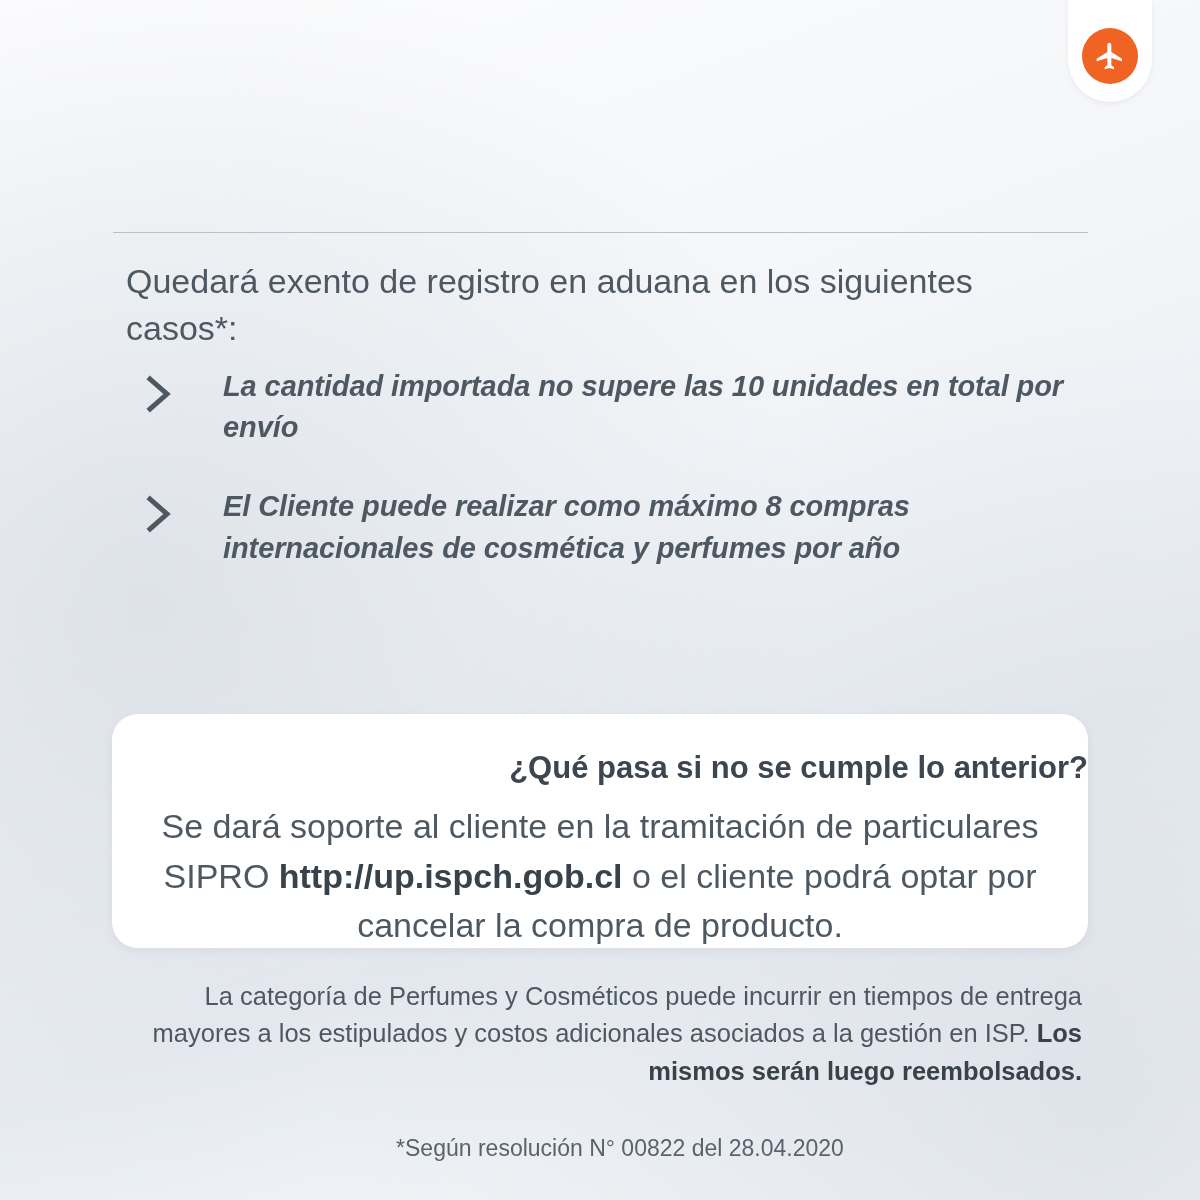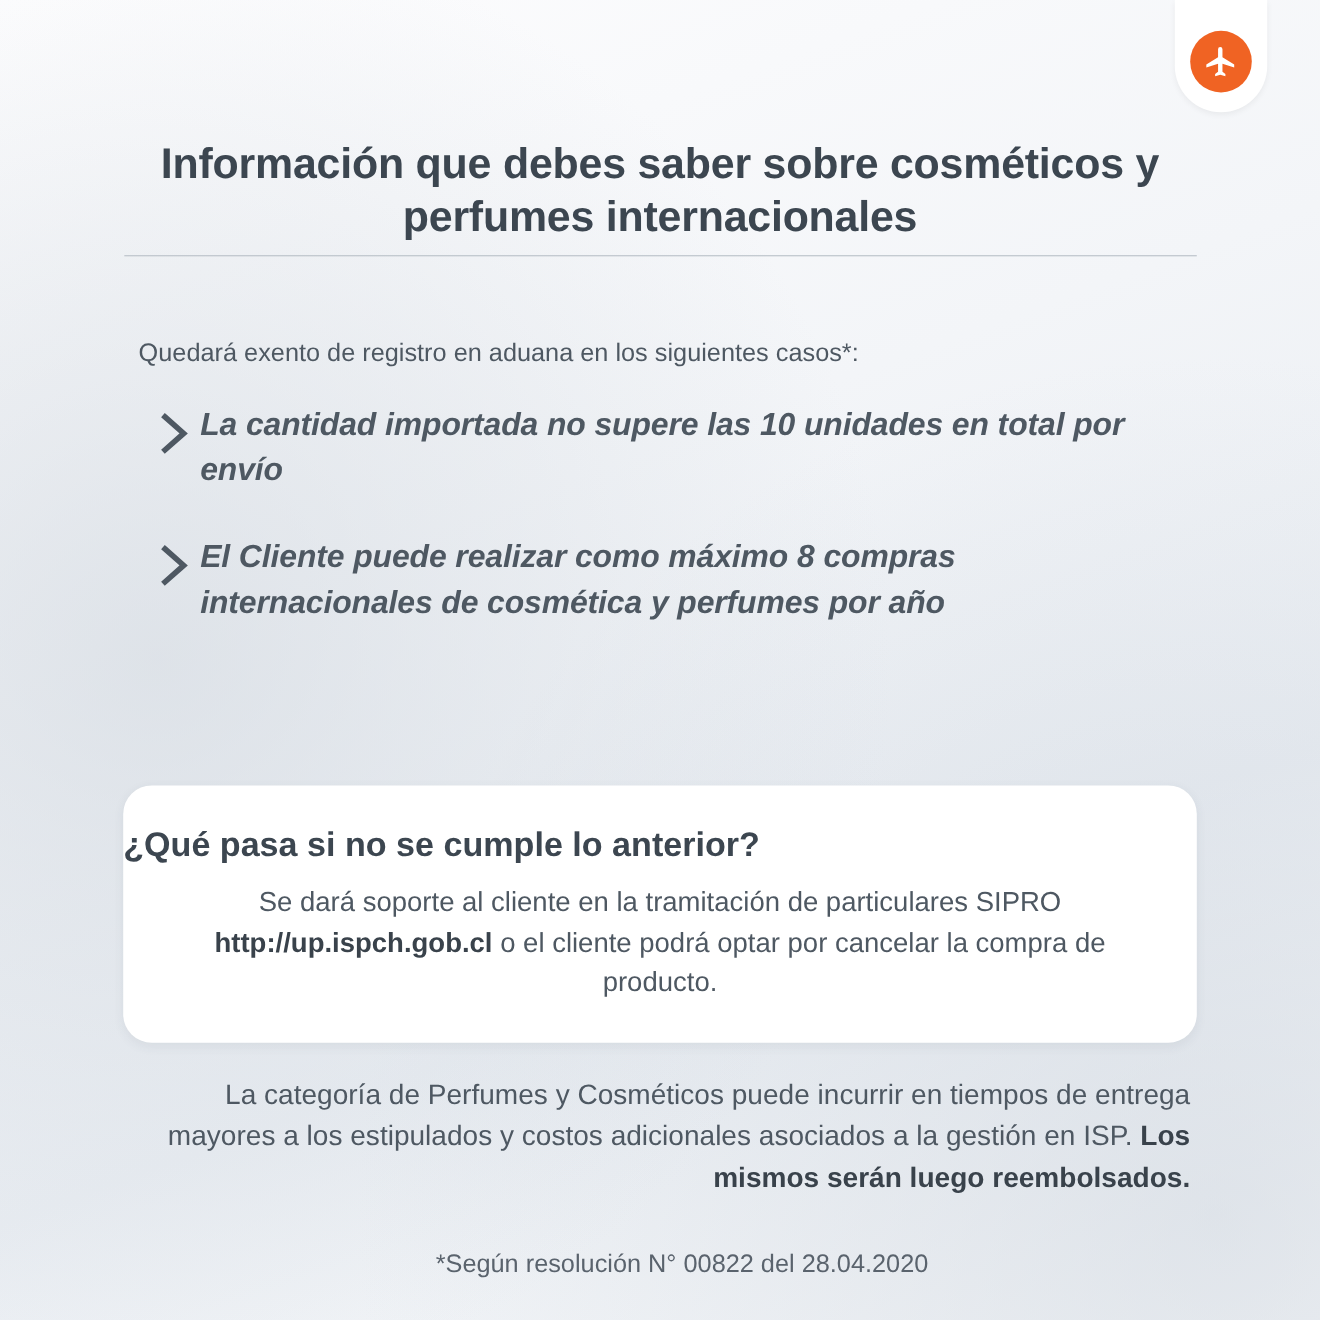--- a/index.html
+++ b/index.html
@@ -70,38 +70,38 @@
     height: 1px;
     background: #b9c0c8;
   }
 
   
   .intro {
     position: absolute;
     top: 258px;
     left: 126px;
     width: 930px;
-    font-size: 23px;
+    font-size: 34px;
     line-height: 1.38;
     color: #4e5862;
     font-weight: 400;
-    margin-top: 47px;
   }
 
   
   .bullets {
     position: absolute;
     top: 366px;
     left: 136px;
     width: 950px;
   }
   .bullet {
     display: flex;
     align-items: flex-start;
     margin-bottom: 38px;
+    gap: 41px;
   }
   .chev {
     flex: 0 0 46px;
     width: 46px;
     height: 46px;
     margin-top: 5px;
     position: relative;
   }
   .chev svg { display: block; }
   .bullet-text {
@@ -122,32 +122,32 @@
     height: 234px;
     background: #ffffff;
     border-radius: 26px;
     box-shadow: 0 3px 10px rgba(60,70,80,0.07);
   }
   .card-title {
     position: absolute;
     top: 36px;
     left: 0;
     width: 100%;
-    text-align: left;
+    text-align: right;
     font-size: 31px;
     font-weight: bold;
     color: #3c4650;
   }
   .card-body {
     position: absolute;
     top: 88px;
     left: 48px;
     width: 880px;
     text-align: center;
-    font-size: 25px;
+    font-size: 34px;
     line-height: 1.46;
     color: #4e5862;
   }
   .card-body b { font-weight: bold; color: #39424b; }
 
   
   .note {
     position: absolute;
     top: 978px;
     left: 118px;
@@ -176,21 +176,20 @@
 <div class="page">
 
   <div class="badge-holder">
     <div class="badge-circle">
       <svg width="32" height="32" viewBox="0 0 24 24" aria-hidden="true">
         <path fill="#ffffff" d="M21 16v-2l-8-5V3.5A1.5 1.5 0 0 0 11.5 2 1.5 1.5 0 0 0 10 3.5V9l-8 5v2l8-2.5V19l-2 1.5V22l3.5-1 3.5 1v-1.5L13 19v-5.5L21 16z"></path>
       </svg>
     </div>
   </div>
 
-  <div class="title">Información que debes saber sobre cosméticos y perfumes internacionales</div>
   <div class="rule"></div>
 
   <div class="intro">Quedará exento de registro en aduana en los siguientes casos*:</div>
 
   <div class="bullets">
 
     <div class="bullet">
       <span class="chev">
         <svg width="46" height="46" viewBox="0 0 46 46" aria-hidden="true">
           <path d="M14 8 L31 23 L14 38" fill="none" stroke="#4e5862" stroke-width="5" stroke-linecap="square"></path>

